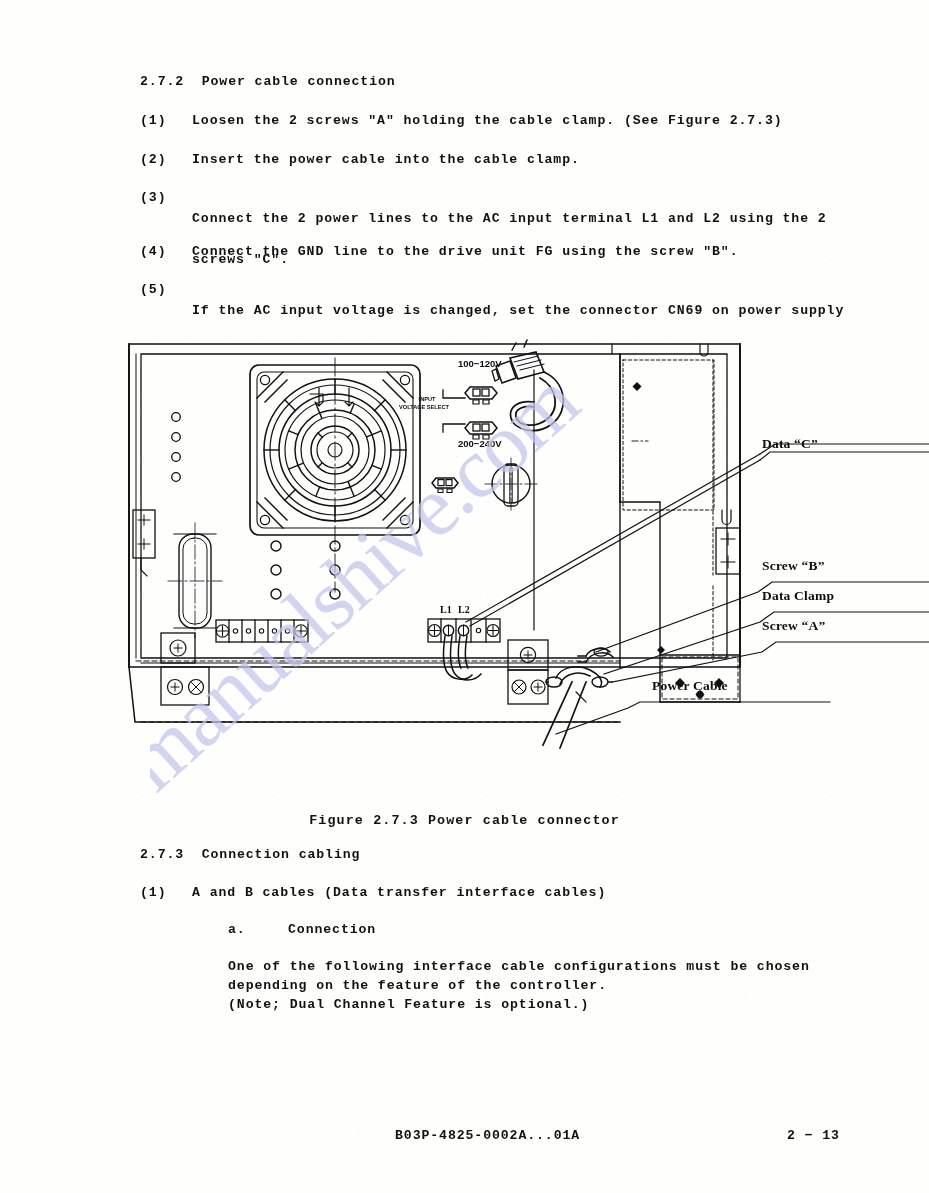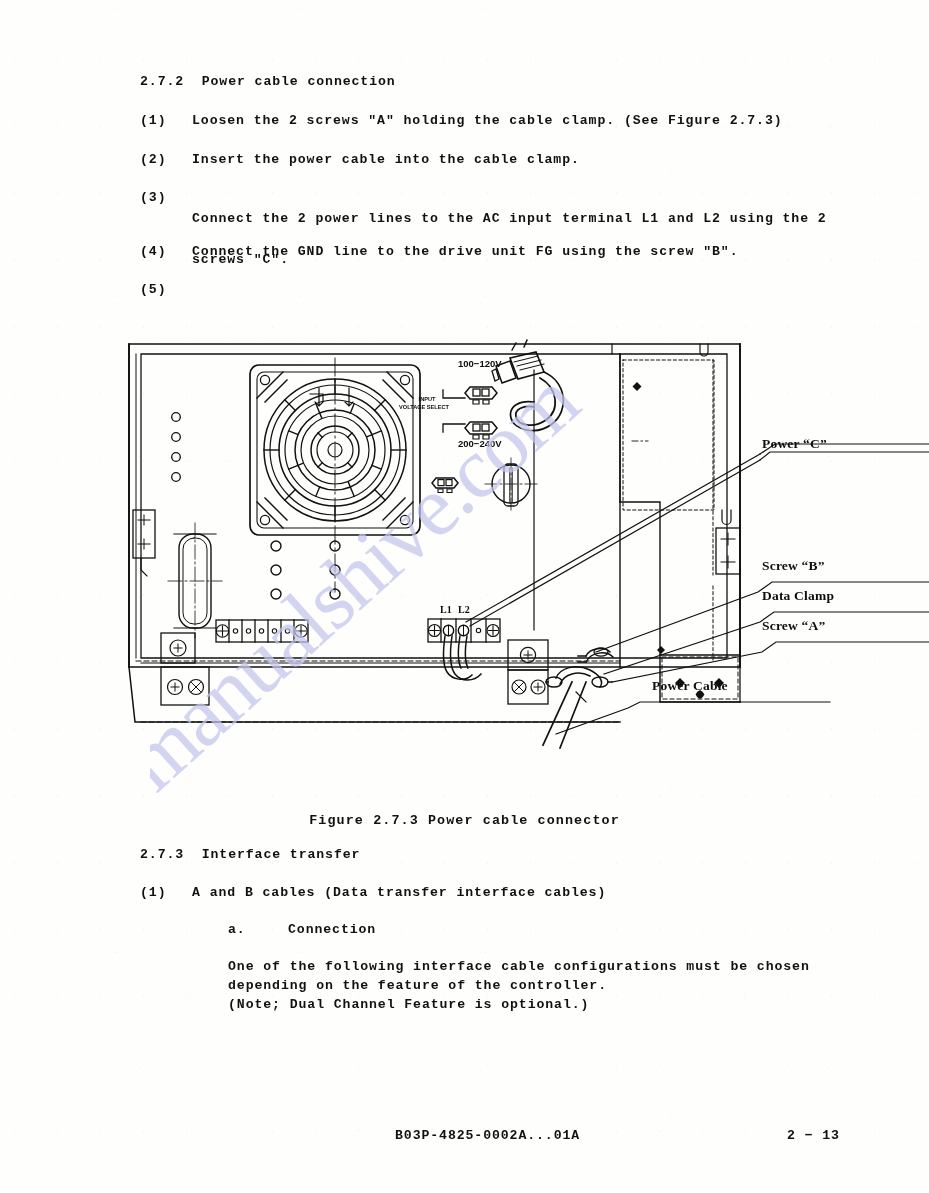--- a/index.html
+++ b/index.html
@@ -179,20 +179,21 @@
   </div>
 
   <div class="item" style="left:140px; top:242px; width:730px;">
     <span class="marker">(4)</span>
     <span class="body">Connect the GND line to the drive unit FG using the screw "B".</span>
   </div>
 
   <div class="item" style="left:140px; top:280px; width:740px;">
     <span class="marker">(5)</span>
     <span class="body">
+      <span style="display:block;white-space:pre;">If the AC input voltage is changed, set the connector CN69 on power supply</span>
     </span>
   </div>
 
   <div id="figure">
     <svg width="929" height="420" viewBox="0 0 929 420" xmlns="http://www.w3.org/2000/svg">
       <defs>
         <clipPath id="clipAll">
             <rect x="0" y="0" width="929" height="420"></rect>
           </clipPath>
       </defs>
@@ -507,29 +508,29 @@
     </svg>
 
     <div class="microlabel ml-v" style="left:458px; top:28px;">100−120V</div>
     <div class="microlabel ml-v" style="left:458px; top:108px;">200−240V</div>
     <div class="microlabel ml-s" style="left:403px; top:66px; width:48px;">INPUT</div>
     <div class="microlabel ml-s" style="left:393px; top:74px; width:62px;">VOLTAGE SELECT</div>
     <div class="microlabel ml-l" style="left:440px; top:274px;">L1</div>
     <div class="microlabel ml-l" style="left:458px; top:274px;">L2</div>
   </div>
 
-  <div class="callout" style="left:762px; top:436px;">Power “C”</div>
+  <div class="callout" style="left:762px; top:436px;">Data “C”</div>
   <div class="callout" style="left:762px; top:558px;">Screw “B”</div>
   <div class="callout" style="left:762px; top:588px;">Data Clamp</div>
   <div class="callout" style="left:762px; top:618px;">Screw “A”</div>
   <div class="callout" style="left:652px; top:678px;">Power Cable</div>
 
   <div id="figcaption">Figure 2.7.3  Power cable connector</div>
 
-  <div class="tw heading" style="left:140px; top:845px;">2.7.3  Interface transfer</div>
+  <div class="tw heading" style="left:140px; top:845px;">2.7.3  Connection cabling</div>
 
   <div class="item" style="left:140px; top:883px; width:730px;">
     <span class="marker">(1)</span>
     <span class="body">A and B cables (Data transfer interface cables)</span>
   </div>
 
   <div class="item" style="left:228px; top:920px; width:640px;">
     <span class="marker" style="width:60px; flex:0 0 60px;">a.</span>
     <span class="body">Connection</span>
   </div>

